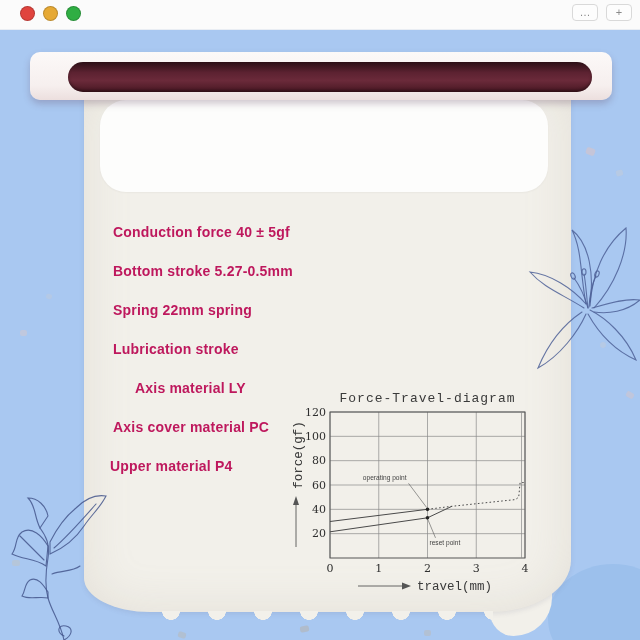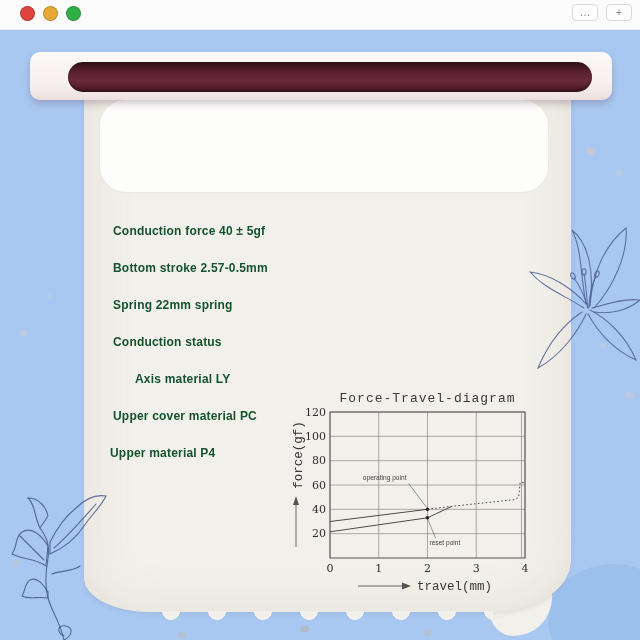--- a/index.html
+++ b/index.html
@@ -43,21 +43,21 @@
   .paper-lobe { position:absolute; left:490px; top:592px; width:62px; height:44px; background:#f2f0ea;
                 border-radius:0 0 42px 26px; z-index:9; }
 
   
   .title-panel { position:absolute; left:100px; top:100px; width:448px; height:92px;
                  background:#fdfdfc; border-radius:26px; z-index:12;
                  box-shadow:0 1px 2px rgba(0,0,0,.04); }
 
   
   .specs { position:absolute; left:113px; top:224px; z-index:13; }
-  .spec-item { font-size:12px; font-weight:bold; color:#14532d; letter-spacing:.2px;
+  .spec-item { font-size:14px; font-weight:bold; color:#be185d; letter-spacing:.2px;
                margin-bottom:23px; white-space:nowrap; }
   .spec-item:nth-child(5){ margin-left:22px; }
   .spec-item:nth-child(7){ margin-left:-3px; }
   .spec-item:nth-child(9){ margin-left:-5px; }
 
   
   .chart-wrap { position:absolute; left:290px; top:385px; width:250px; height:210px; z-index:13; }
   .chart-wrap svg { width:100%; height:100%; }
   .ct-title  { font:13px "Liberation Mono", monospace; letter-spacing:1px; fill:#3a3a3a; }
   .ct-tick   { font:11px "DejaVu Serif", serif; fill:#2e2e2e; }
@@ -98,25 +98,25 @@
 </div>
 
 <div class="paper"></div>
 <div class="scallops"></div>
 <div class="paper-lobe"></div>
 
 <div class="title-panel"></div>
 
 <div class="specs">
   <div class="spec-item">Conduction force 40 ± 5gf</div>
-  <div class="spec-item">Bottom stroke 2.57-0.5mm</div>
+  <div class="spec-item">Bottom stroke 5.27-0.5mm</div>
   <div class="spec-item">Spring 22mm spring</div>
-  <div class="spec-item">Conduction status</div>
+  <div class="spec-item">Lubrication stroke</div>
   <div class="spec-item">Axis material LY</div>
-  <div class="spec-item">Upper cover material PC</div>
+  <div class="spec-item">Axis cover material PC</div>
   <div class="spec-item">Upper material P4</div>
 </div>
 
 <div class="chart-wrap">
   <svg id="ft-chart" viewBox="0 0 250 210">
       <line x1="40" y1="27" x2="40" y2="173" class="ct-grid"></line>
       <line x1="88.75" y1="27" x2="88.75" y2="173" class="ct-grid"></line>
       <line x1="137.5" y1="27" x2="137.5" y2="173" class="ct-grid"></line>
       <line x1="186.25" y1="27" x2="186.25" y2="173" class="ct-grid"></line>
       <line x1="235" y1="27" x2="235" y2="173" class="ct-grid"></line>

